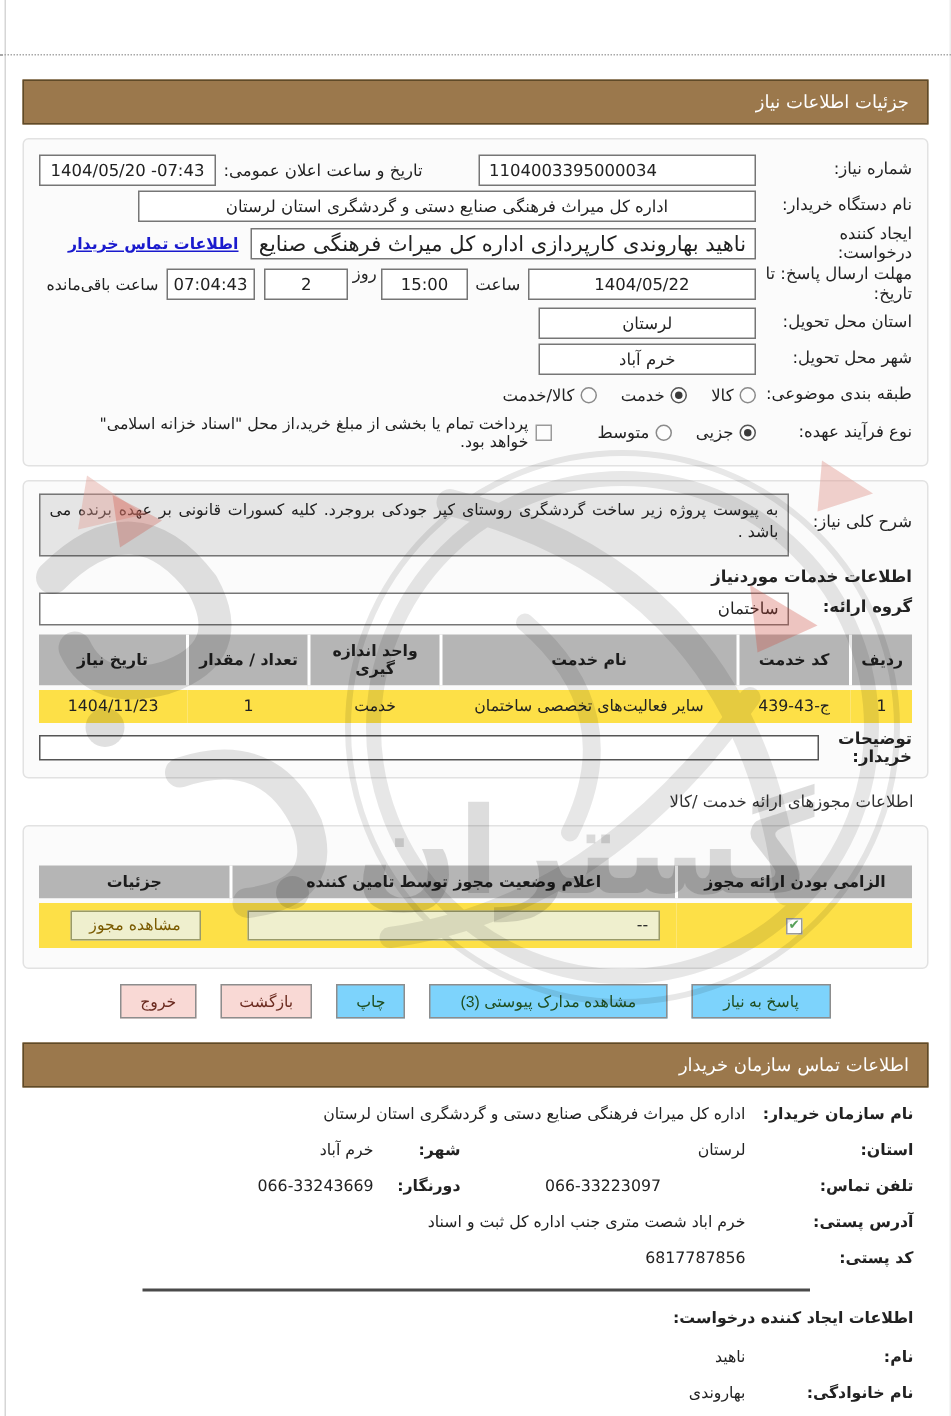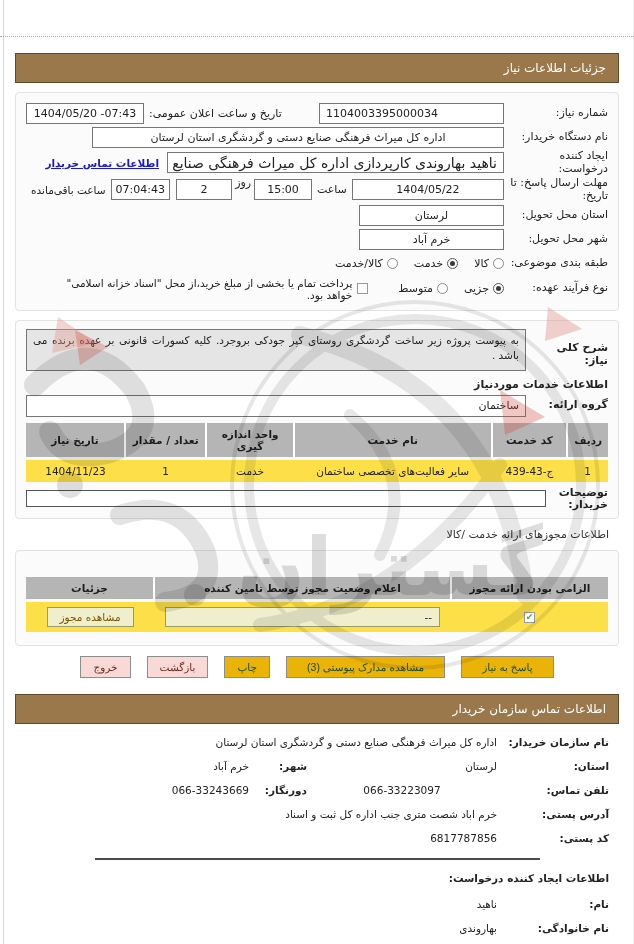--- a/index.html
+++ b/index.html
@@ -37,21 +37,21 @@
   .radio.sel{border-color:#555;}
   .radio.sel::after{content:"";display:block;width:5px;height:5px;background:#3a3a3a;
          border-radius:50%;margin:2px auto;}
   .chk{width:11px;height:11px;border:1px solid #9a9a9a;background:#fdfdfd;display:inline-block;
        flex:none;margin-left:5px;box-sizing:border-box;font-size:9px;line-height:9px;text-align:center;}
   .chk.checked::after{content:"\2714";color:#57a05a;}
 
   .opt{display:flex;align-items:center;margin-left:16px;}
 
   .desc-row{display:flex;align-items:flex-start;margin:1px 0;}
-  .desc-lbl{flex:none;width:78px;font-weight:bold;padding-top:12px;padding-left:4px;}
+  .desc-lbl{flex:none;width:78px;font-weight:normal;padding-top:12px;padding-left:4px;}
   .desc-box{flex:1;background:#e5e5e5;border:1px solid #767676;min-height:42px;box-sizing:border-box;
             padding:3px 6px;font-size:10.5px;line-height:1.45;text-align:justify;}
   .sec-heading{font-weight:bold;margin:7px 0 4px;}
 
   table.grid{width:100%;border-collapse:collapse;margin-top:6px;table-layout:fixed;}
   table.grid th{background:#b5b5b5;color:#1c1c1c;font-weight:bold;font-size:10.5px;
       padding:5px 2px;border-left:2px solid #fff;border-bottom:3px solid #fbfbfb;}
   table.grid th:last-child{border-left:none;}
   table.grid td{background:#fde047;text-align:center;font-size:10.5px;padding:5px 2px;}
 
@@ -61,21 +61,21 @@
 
   .license-heading{margin:9px 25px 0;font-size:11px;color:#333;}
   .panel.license{padding-top:26px;padding-bottom:13px;}
   .beige-input{background:#efefce;border:1px solid #9a9a68;height:20px;box-sizing:border-box;
       display:flex;align-items:center;padding:0 7px;width:94%;margin:0 auto;font-size:10.5px;
       justify-content:flex-end;direction:ltr;}
   .beige-btn{background:#efefce;border:1px solid #9a9a68;padding:3px 12px;font-size:10.5px;
       color:#7a5a00;display:inline-block;cursor:pointer;}
 
   .actions{display:flex;justify-content:center;align-items:center;gap:16px;margin-top:10px;}
-  .btn{border:1px solid #8d8d8d;background:#eab308;padding:4px 12px;font-size:10.5px;
+  .btn{border:1px solid #8d8d8d;background:#7dd3fc;padding:4px 12px;font-size:10.5px;
        color:#1f4d1f;cursor:pointer;white-space:nowrap;}
   .btn.wide{padding:4px 20px;}
   .btn.pink{background:#f9d9d5;color:#6b2b20;}
 
   .contact{margin-top:12px;padding:0 25px;}
   .crow{display:flex;align-items:flex-start;margin:0 0 12px 0;font-size:10.5px;}
   .clbl{flex:none;width:112px;font-weight:bold;}
   .cval{white-space:nowrap;}
   .cval.w1{width:190px;flex:none;}
   .clbl2{flex:none;width:58px;font-weight:bold;}

